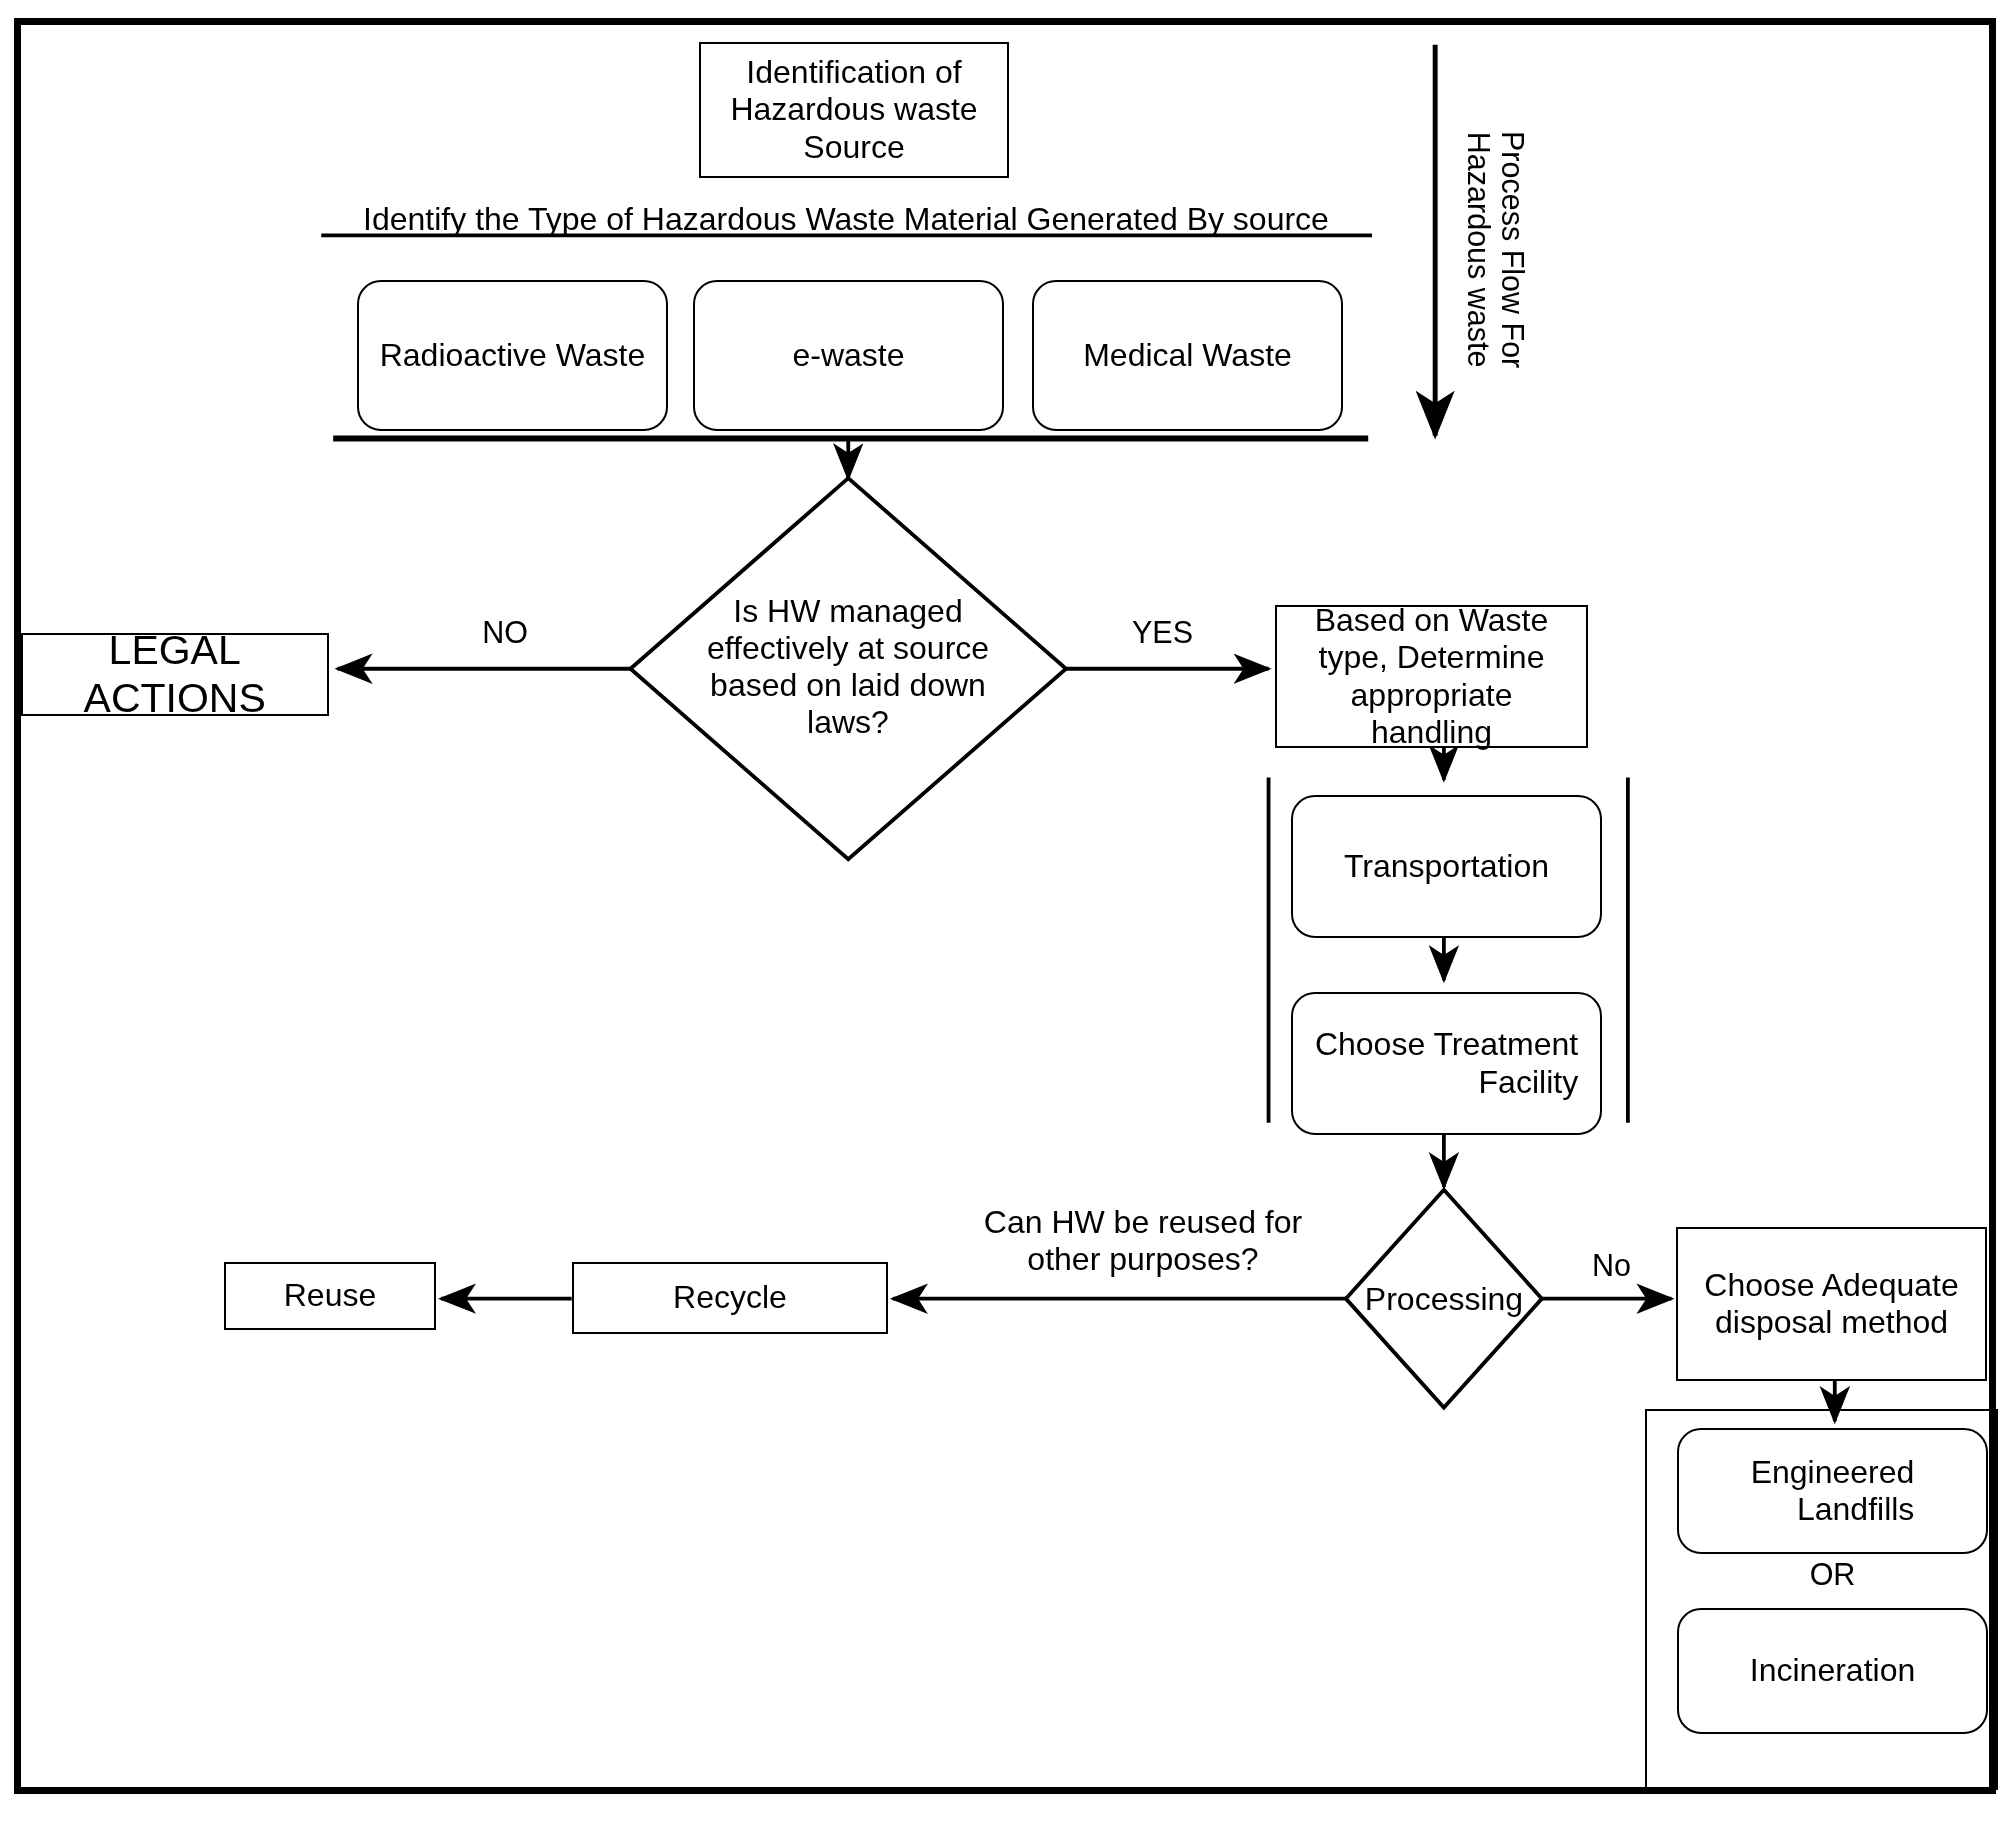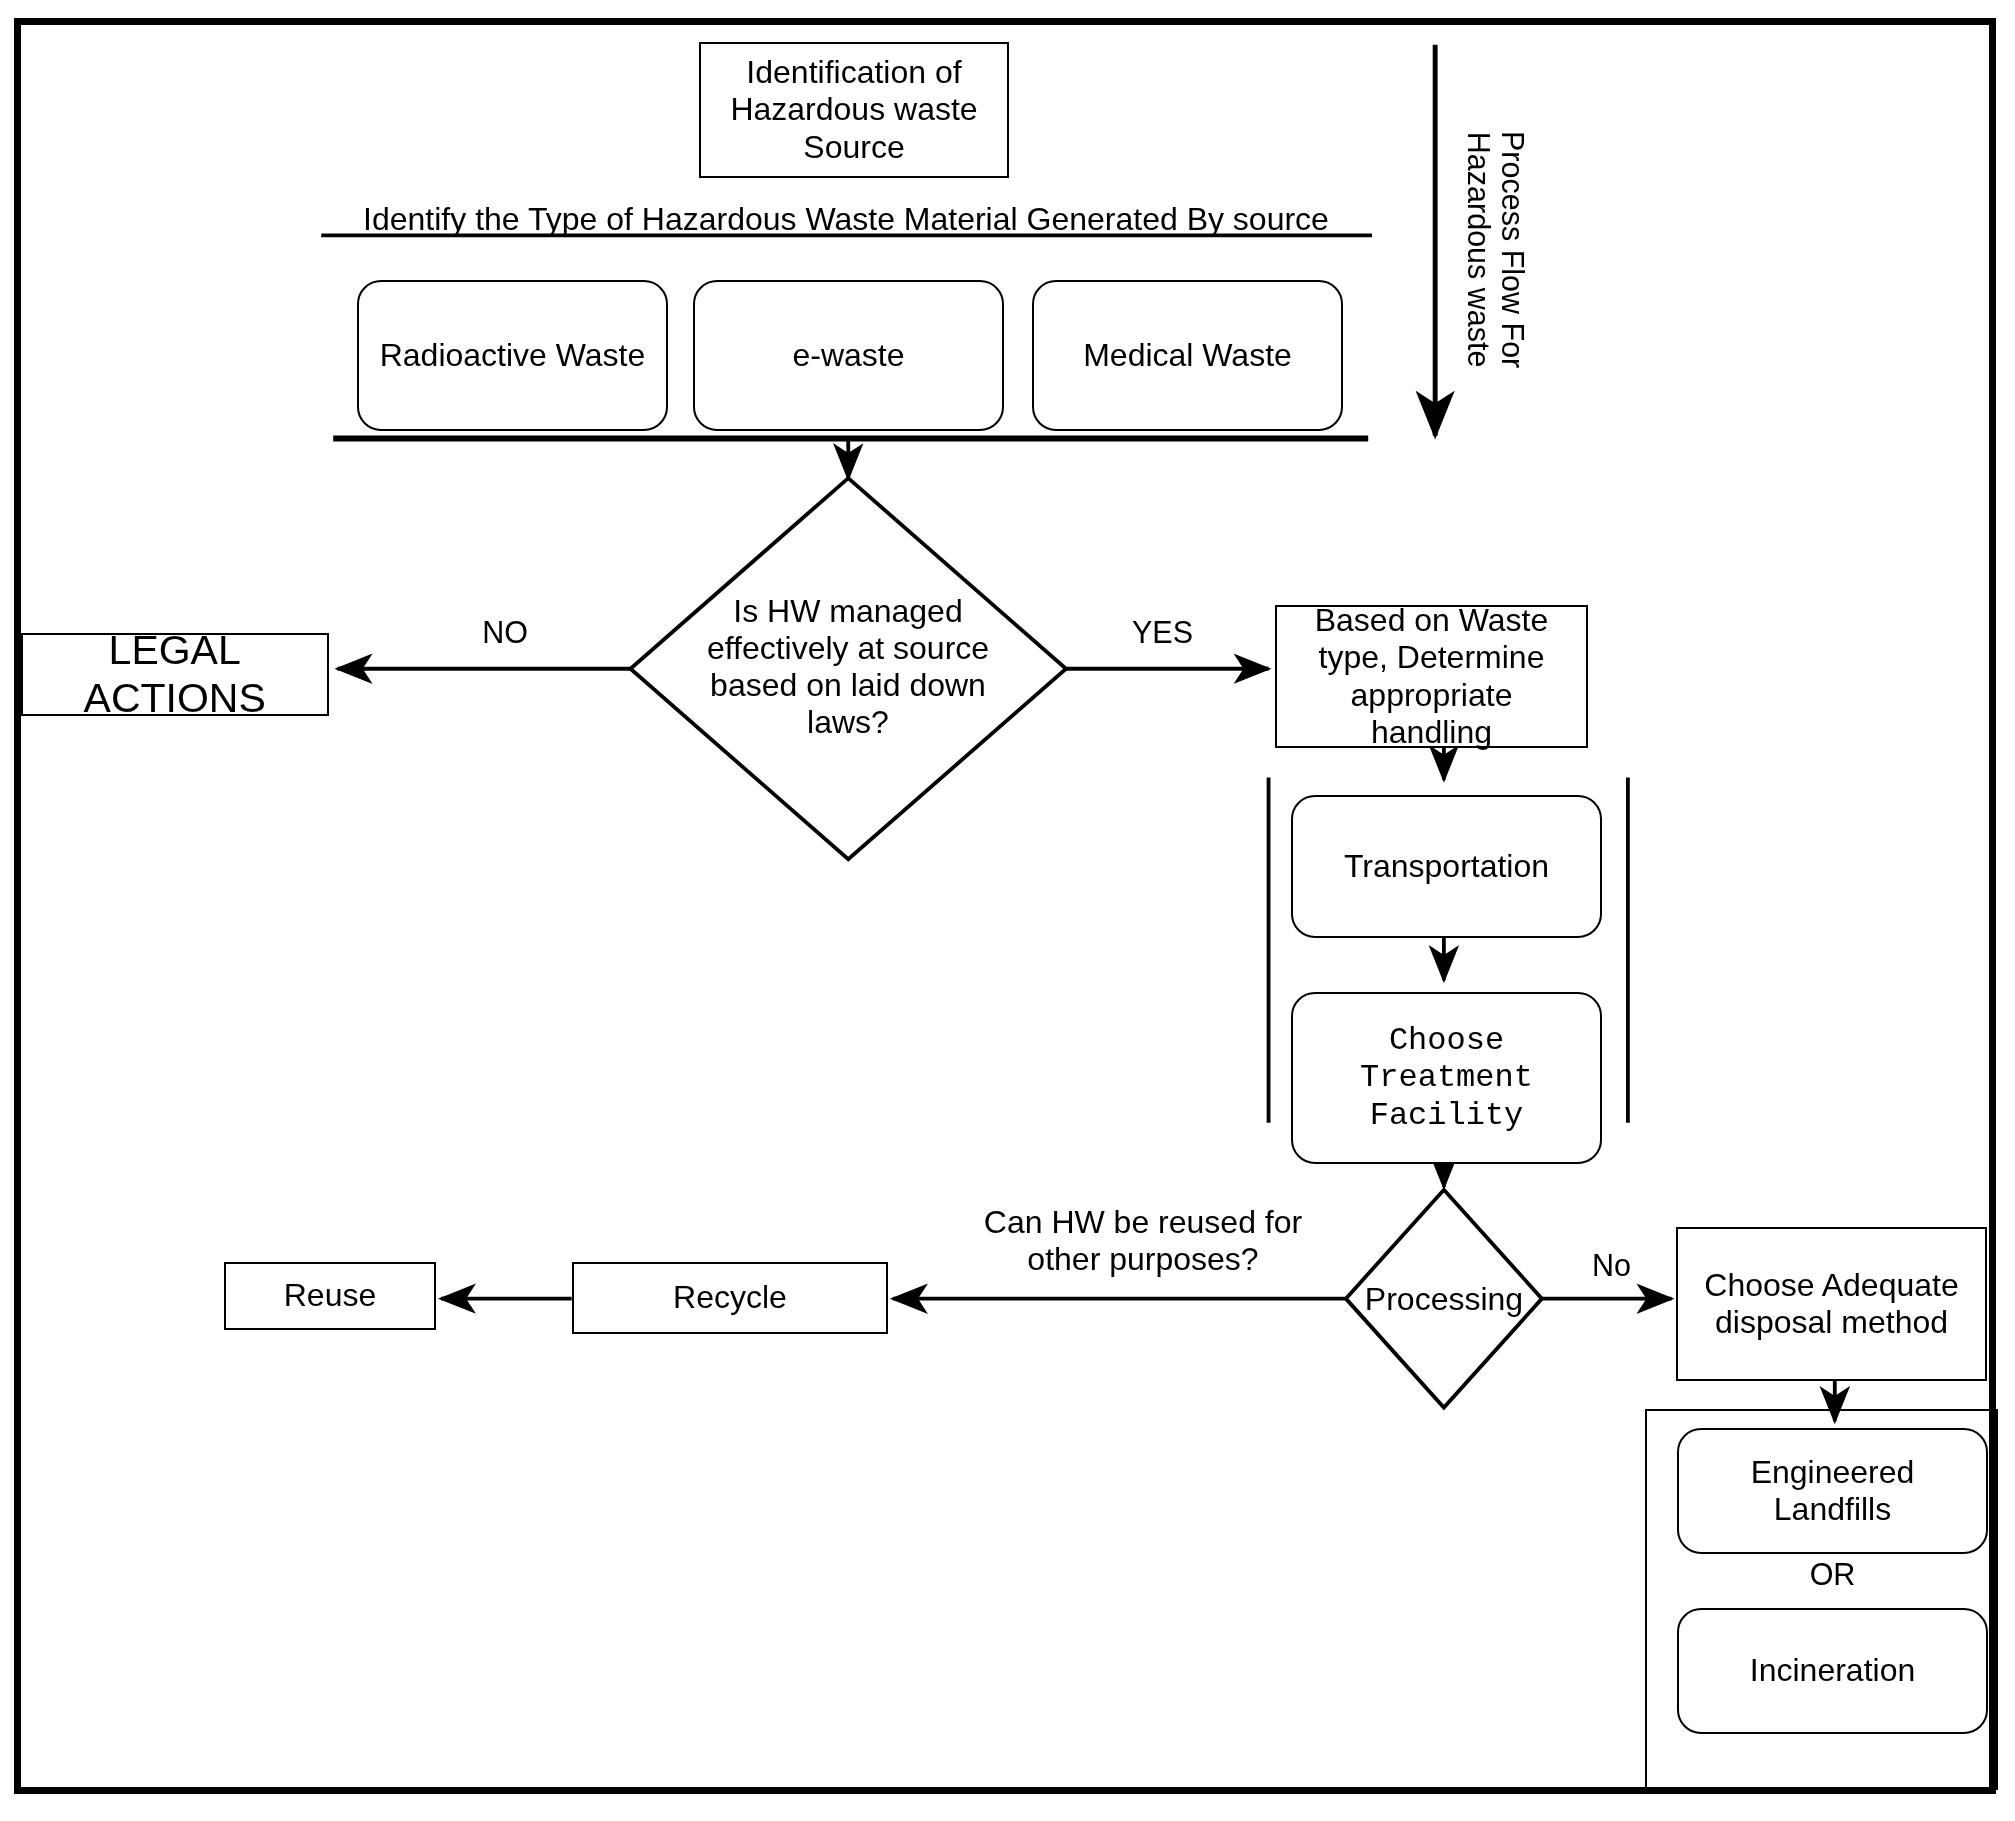--- a/index.html
+++ b/index.html
@@ -36,20 +36,21 @@
     display: flex;
     align-items: center;
     justify-content: center;
     text-align: center;
     color: #000;
     line-height: 1.16;
     margin-top: 12px;
   }
   .rounded {
     border-radius: 24px;
+    text-align: right;
   }
   .plain-text {
     position: absolute;
     color: #000;
     text-align: center;
     line-height: 1.16;
     white-space: pre-line;
   }
   
   #wires {
@@ -155,21 +156,21 @@
 
   <div class="plain-text t-56" style="left:1111px; top:615px; width:103px;">YES</div>
 
   <div class="node t-58" style="left: 1275px; top: 593px; width: 313px; height: 143px; white-space: pre-line;">Based on Waste
 type, Determine
 appropriate
 handling</div>
 
   <div class="node rounded t-58" style="left:1291px; top:783px; width:311px; height:143px;">Transportation</div>
 
-  <div class="node rounded t-58" style="left: 1291px; top: 980px; width: 311px; height: 172px; white-space: pre-line; font-family: Liberation Mono, monospace;">Choose Treatment
+  <div class="node rounded t-58" style="left: 1291px; top: 980px; width: 311px; height: 143px; white-space: pre-line;">Choose Treatment
 Facility</div>
 
   <div class="plain-text t-58" style="left:1335px; top:1281px; width:218px;">Processing</div>
 
   <div class="plain-text t-58" style="left: 947px; top: 1204px; width: 392px; white-space: pre-line;">Can HW be reused for
 other purposes?</div>
 
   <div class="node t-58" style="left:572px; top:1250px; width:316px; height:72px;">Recycle</div>
 
   <div class="node t-58" style="left:224px; top:1250px; width:212px; height:68px;">Reuse</div>

